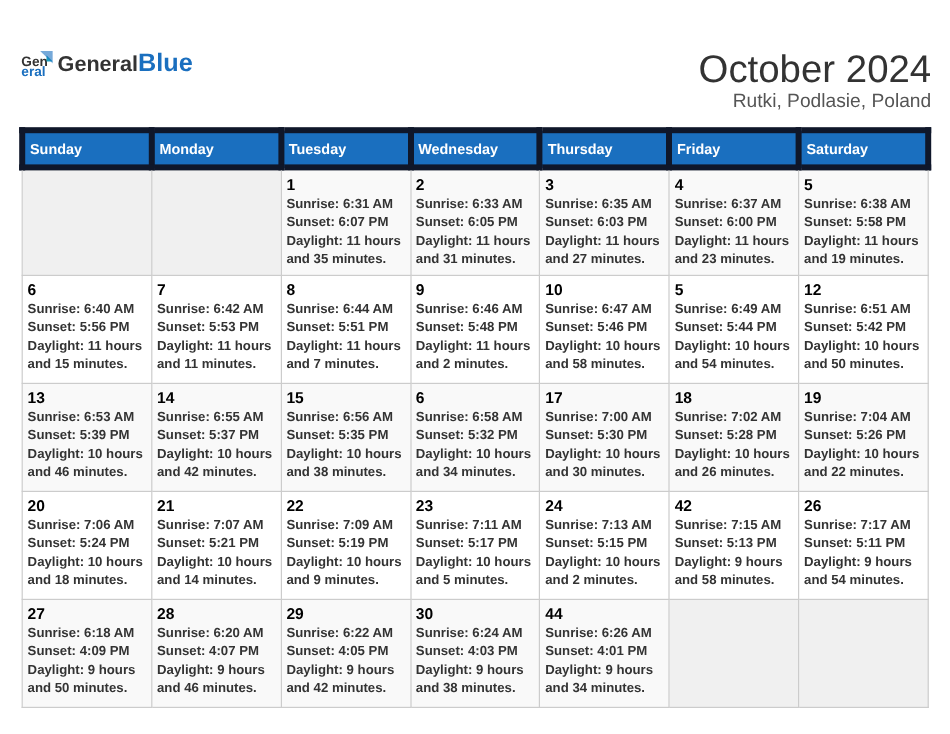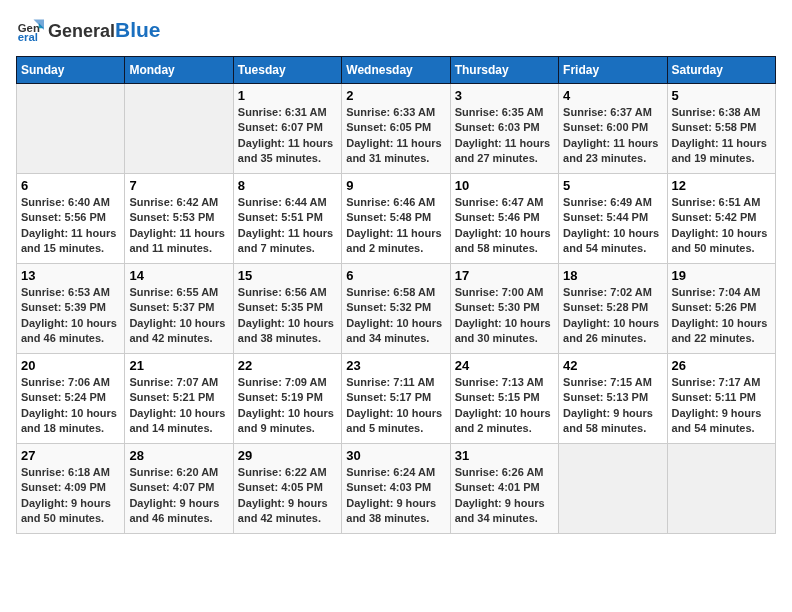--- a/index.html
+++ b/index.html
@@ -8,20 +8,21 @@
       background: #fff;
       width: 792px;
       min-height: 612px;
       padding: 16px;
     }
     .header {
       display: flex;
       justify-content: space-between;
       align-items: flex-start;
       margin-bottom: 12px;
+      margin-top: 23px;
     }
     .logo {
       display: flex;
       align-items: center;
       gap: 4px;
     }
     .logo-icon {
       width: 28px;
       height: 28px;
     }
@@ -43,21 +44,21 @@
       border-collapse: collapse;
       font-size: 11px;
     }
     thead tr th {
       background-color: #1a6fbf;
       color: #fff;
       padding: 6px 4px;
       text-align: left;
       font-size: 12px;
       font-weight: bold;
-      border: 1px solid #0f172a;
+      border: 5px solid #0f172a;
     }
     tbody tr td {
       border: 1px solid #ccc;
       vertical-align: top;
       padding: 4px;
       height: 90px;
       width: calc(100% / 7);
     }
     tbody tr:nth-child(odd) td {
       background-color: #f9f9f9;
@@ -89,20 +90,22 @@
       <text x="2" y="18" font-size="13" font-weight="bold" fill="#333">Gen</text>
       <text x="2" y="28" font-size="13" font-weight="bold" fill="#1a6fbf">eral</text>
       <polygon points="26,8 32,14 26,14" fill="#1a9fbf"></polygon>
       <polygon points="20,4 32,4 32,16" fill="#1a6fbf" opacity="0.6"></polygon>
     </svg>
     <div>
       <span style="font-size:18px;font-weight:bold;color:#333;">General</span><span style="font-size:21px;font-weight:bold;color:#1a6fbf;">Blue</span>
     </div>
   </div>
   <div class="title-block">
+    <h1>October 2024</h1>
+    <h2>Rutki, Podlasie, Poland</h2>
   </div>
 </div>
 
 <table>
   <thead>
     <tr>
       <th>Sunday</th>
       <th>Monday</th>
       <th>Tuesday</th>
       <th>Wednesday</th>
@@ -237,20 +240,20 @@
         </td>
         <td>
           <span class="day-number">29</span>
           <div class="day-info">Sunrise: 6:22 AM<br>Sunset: 4:05 PM<br>Daylight: 9 hours and 42 minutes.</div>
         </td>
         <td>
           <span class="day-number">30</span>
           <div class="day-info">Sunrise: 6:24 AM<br>Sunset: 4:03 PM<br>Daylight: 9 hours and 38 minutes.</div>
         </td>
         <td>
-          <span class="day-number">31</span>
+          <span class="day-number">44</span>
           <div class="day-info">Sunrise: 6:26 AM<br>Sunset: 4:01 PM<br>Daylight: 9 hours and 34 minutes.</div>
         </td>
         <td class="empty-cell"></td>
         <td class="empty-cell"></td>
       </tr>
     </tbody>
 </table>
 
 </body></html>

